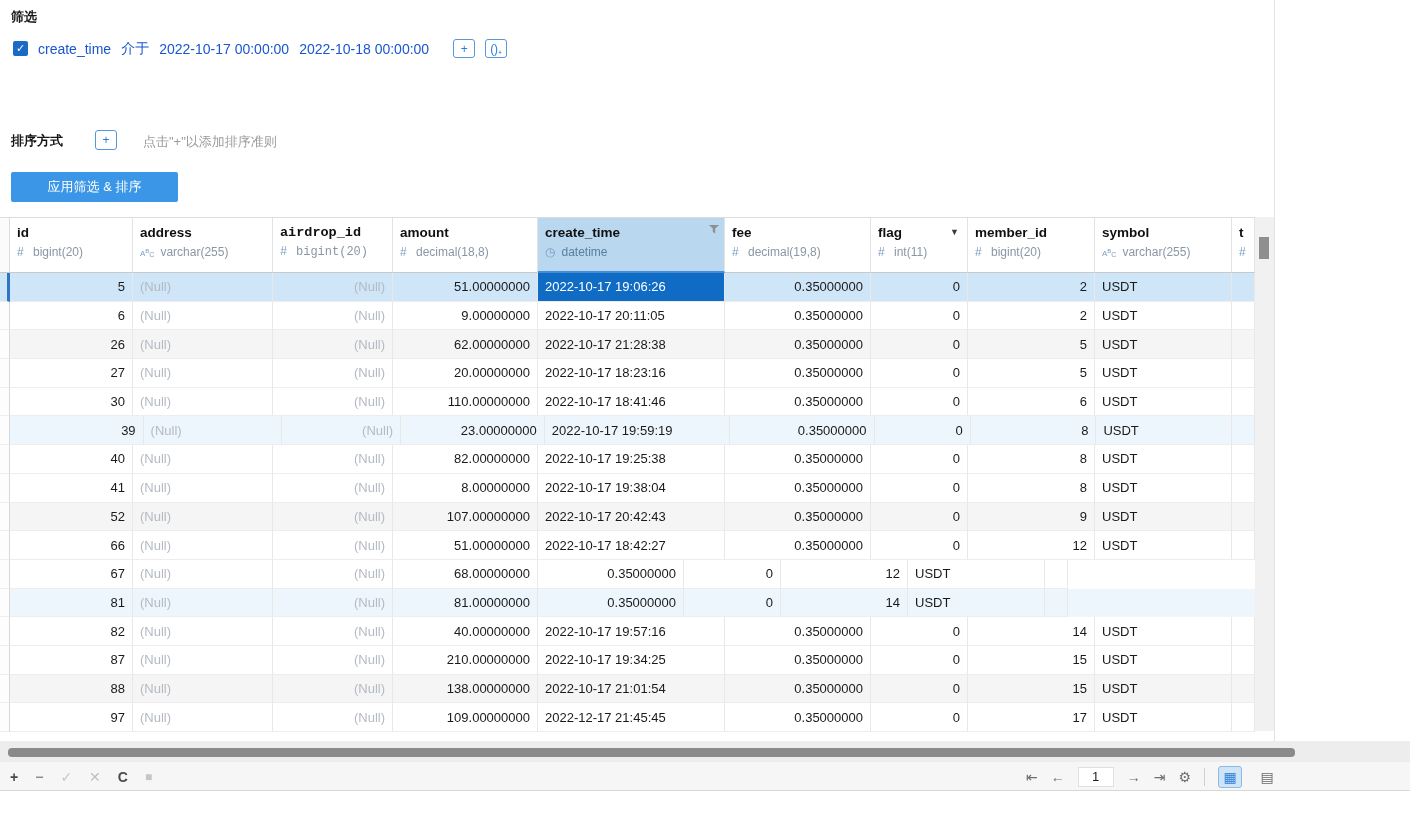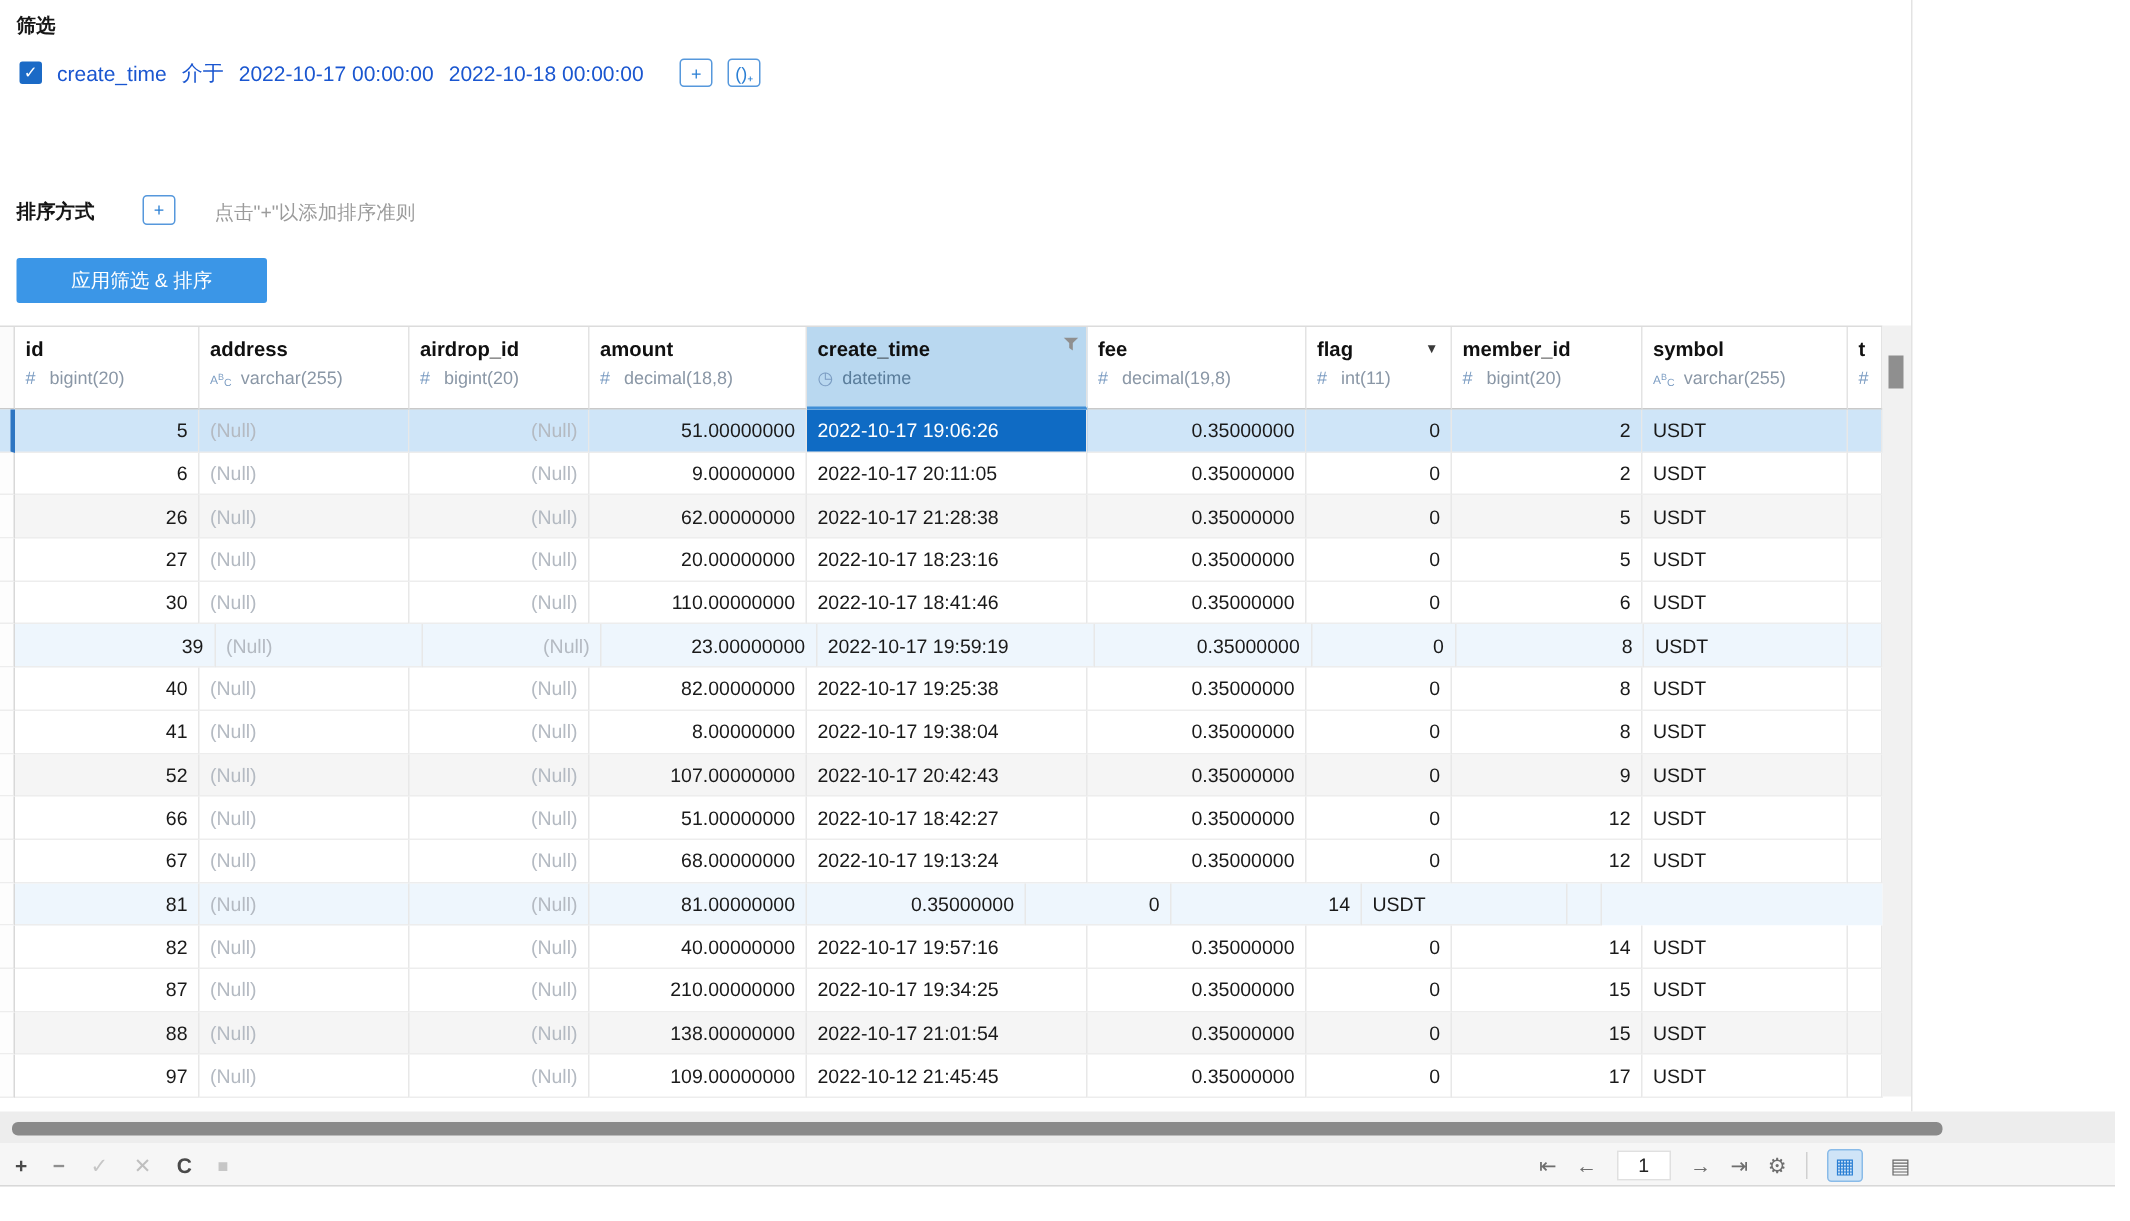--- a/index.html
+++ b/index.html
@@ -109,21 +109,21 @@
         </div>
         <div class="h-cell" style="width: 140px;">
           <div class="name-row">
             <span>address</span>
           </div>
           <div class="type-row">
             <span class="abc-icon"><span class="a">A</span><span class="b">B</span><span class="c">C</span></span>
             <span>varchar(255)</span>
           </div>
         </div>
-        <div class="h-cell" style="width: 120px;">
+        <div class="h-cell" style="width: 120px; font-family: Liberation Mono, monospace;">
           <div class="name-row">
             <span>airdrop_id</span>
           </div>
           <div class="type-row">
             <span class="type-icon">#</span>
             <span>bigint(20)</span>
           </div>
         </div>
         <div class="h-cell" style="width: 145px;">
           <div class="name-row">
@@ -322,21 +322,20 @@
           <div class="t-cell r" style="width: 127px;">12</div>
           <div class="t-cell" style="width: 137px;">USDT</div>
           <div class="t-cell" style="width: 23px;"></div>
         </div>
         <div class="t-row">
           <div class="g"></div>
           <div class="t-cell r" style="width: 123px;">67</div>
           <div class="t-cell null" style="width: 140px;">(Null)</div>
           <div class="t-cell r null" style="width: 120px;">(Null)</div>
           <div class="t-cell r" style="width: 145px;">68.00000000</div>
-          <div class="t-cell" style="width: 187px;">2022-10-17 19:13:24</div>
           <div class="t-cell r" style="width: 146px;">0.35000000</div>
           <div class="t-cell r" style="width: 97px;">0</div>
           <div class="t-cell r" style="width: 127px;">12</div>
           <div class="t-cell" style="width: 137px;">USDT</div>
           <div class="t-cell" style="width: 23px;"></div>
         </div>
         <div class="t-row">
           <div class="g"></div>
           <div class="t-cell r" style="width: 123px;">81</div>
           <div class="t-cell null" style="width: 140px;">(Null)</div>
@@ -386,21 +385,21 @@
           <div class="t-cell r" style="width: 127px;">15</div>
           <div class="t-cell" style="width: 137px;">USDT</div>
           <div class="t-cell" style="width: 23px;"></div>
         </div>
         <div class="t-row">
           <div class="g"></div>
           <div class="t-cell r" style="width: 123px;">97</div>
           <div class="t-cell null" style="width: 140px;">(Null)</div>
           <div class="t-cell r null" style="width: 120px;">(Null)</div>
           <div class="t-cell r" style="width: 145px;">109.00000000</div>
-          <div class="t-cell" style="width: 187px;">2022-10-12 21:45:45</div>
+          <div class="t-cell" style="width: 187px;">2022-12-17 21:45:45</div>
           <div class="t-cell r" style="width: 146px;">0.35000000</div>
           <div class="t-cell r" style="width: 97px;">0</div>
           <div class="t-cell r" style="width: 127px;">17</div>
           <div class="t-cell" style="width: 137px;">USDT</div>
           <div class="t-cell" style="width: 23px;"></div>
         </div>
       </div>
   </div>
 
   <div id="vscroll" class="abs">

